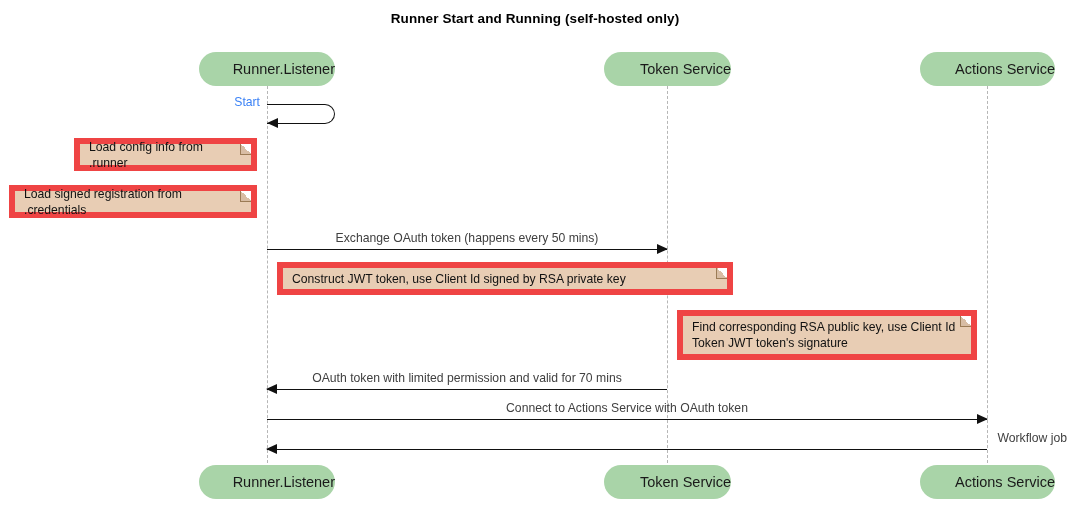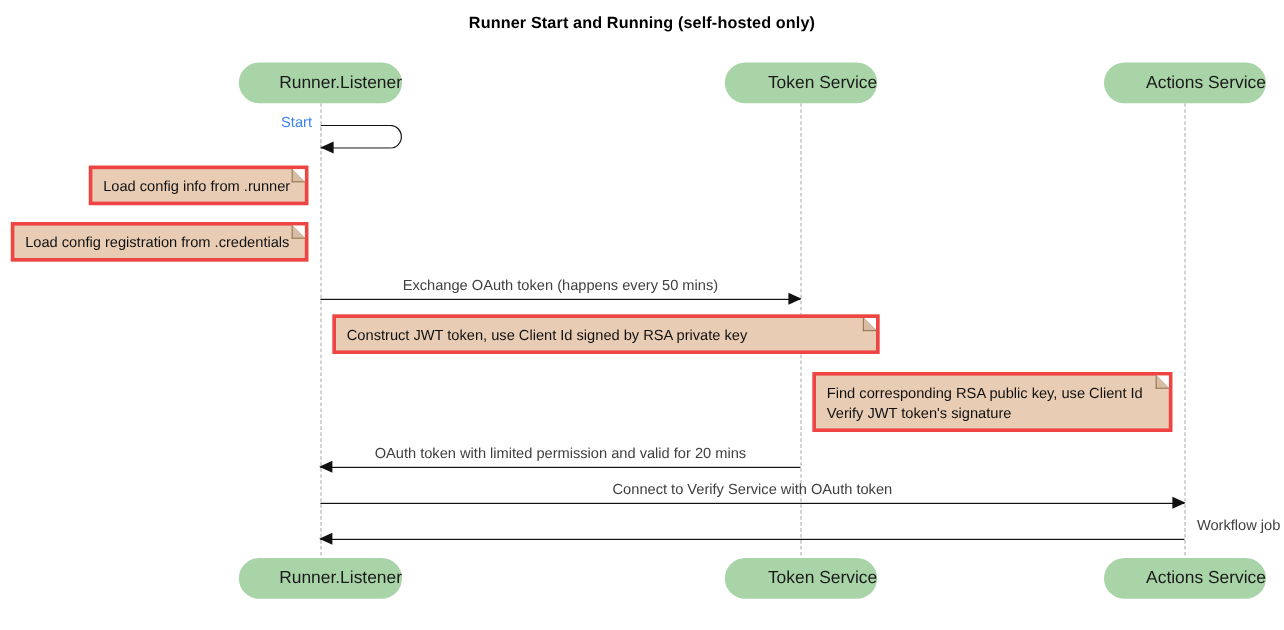--- a/index.html
+++ b/index.html
@@ -57,28 +57,28 @@
     justify-content: flex-end;
     font-size: 14.5px;
     color: #1a1a1a;
     box-sizing: border-box;
   }
 
   
   .note {
     position: absolute;
     background: #e8cdb4;
-    border: 3px solid #ef4444;
+    border: 6px solid #ef4444;
     box-sizing: border-box;
     font-size: 12.2px;
     line-height: 16px;
     color: #111;
     padding: 5px 8px 5px 9px;
     display: flex;
-    align-items: flex-end;
+    align-items: center;
   }
   .note .note-text {
     white-space: pre-line;
   }
   .note-fold {
     position: absolute;
     top: 0;
     right: 0;
     width: 11px;
     height: 11px;
@@ -191,51 +191,51 @@
     <div class="self-arrow" style="left:0px; top:14.2px;"></div>
     <div class="self-label">Start</div>
   </div>
 
   <div class="note" style="left:74px; top:138px; width:183px; height:33px;">
     <span class="note-text">Load config info from .runner</span>
     <span class="note-fold"></span>
   </div>
 
   <div class="note" style="left:9px; top:185px; width:248px; height:33px;">
-    <span class="note-text">Load config registration from .credentials</span>
+    <span class="note-text">Load signed registration from .credentials</span>
     <span class="note-fold"></span>
   </div>
 
   <div class="note" style="left:277px; top:262px; width:456px; height:33px;">
     <span class="note-text">Construct JWT token, use Client Id signed by RSA private key</span>
     <span class="note-fold"></span>
   </div>
 
   <div class="note" style="left:677px; top:310px; width:300px; height:50px;">
     <span class="note-text">Find corresponding RSA public key, use Client Id
-Verify JWT token's signature</span>
+Token JWT token's signature</span>
     <span class="note-fold"></span>
   </div>
 
   <div class="message" style="left:267px; top:249px; width:400px;">
     <div class="msg-line"></div>
     <div class="arrow-head right"></div>
     <div class="msg-label">Exchange OAuth token (happens every 50 mins)</div>
   </div>
 
   <div class="message" style="left:267px; top:389px; width:400px;">
     <div class="msg-line"></div>
     <div class="arrow-head left"></div>
-    <div class="msg-label">OAuth token with limited permission and valid for 20 mins</div>
+    <div class="msg-label">OAuth token with limited permission and valid for 70 mins</div>
   </div>
 
   <div class="message" style="left:267px; top:419px; width:720px;">
     <div class="msg-line"></div>
     <div class="arrow-head right"></div>
-    <div class="msg-label">Connect to Verify Service with OAuth token</div>
+    <div class="msg-label">Connect to Actions Service with OAuth token</div>
   </div>
 
   <div class="message" style="left:267px; top:449px; width:720px;">
     <div class="msg-line"></div>
     <div class="arrow-head left"></div>
     <div class="msg-label label-offset" style="width:800px; left:0;">Workflow job</div>
   </div>
 
   <div class="participant" style="left:199px; top:465px; width:136px;">
     <span>Runner.Listener</span>

